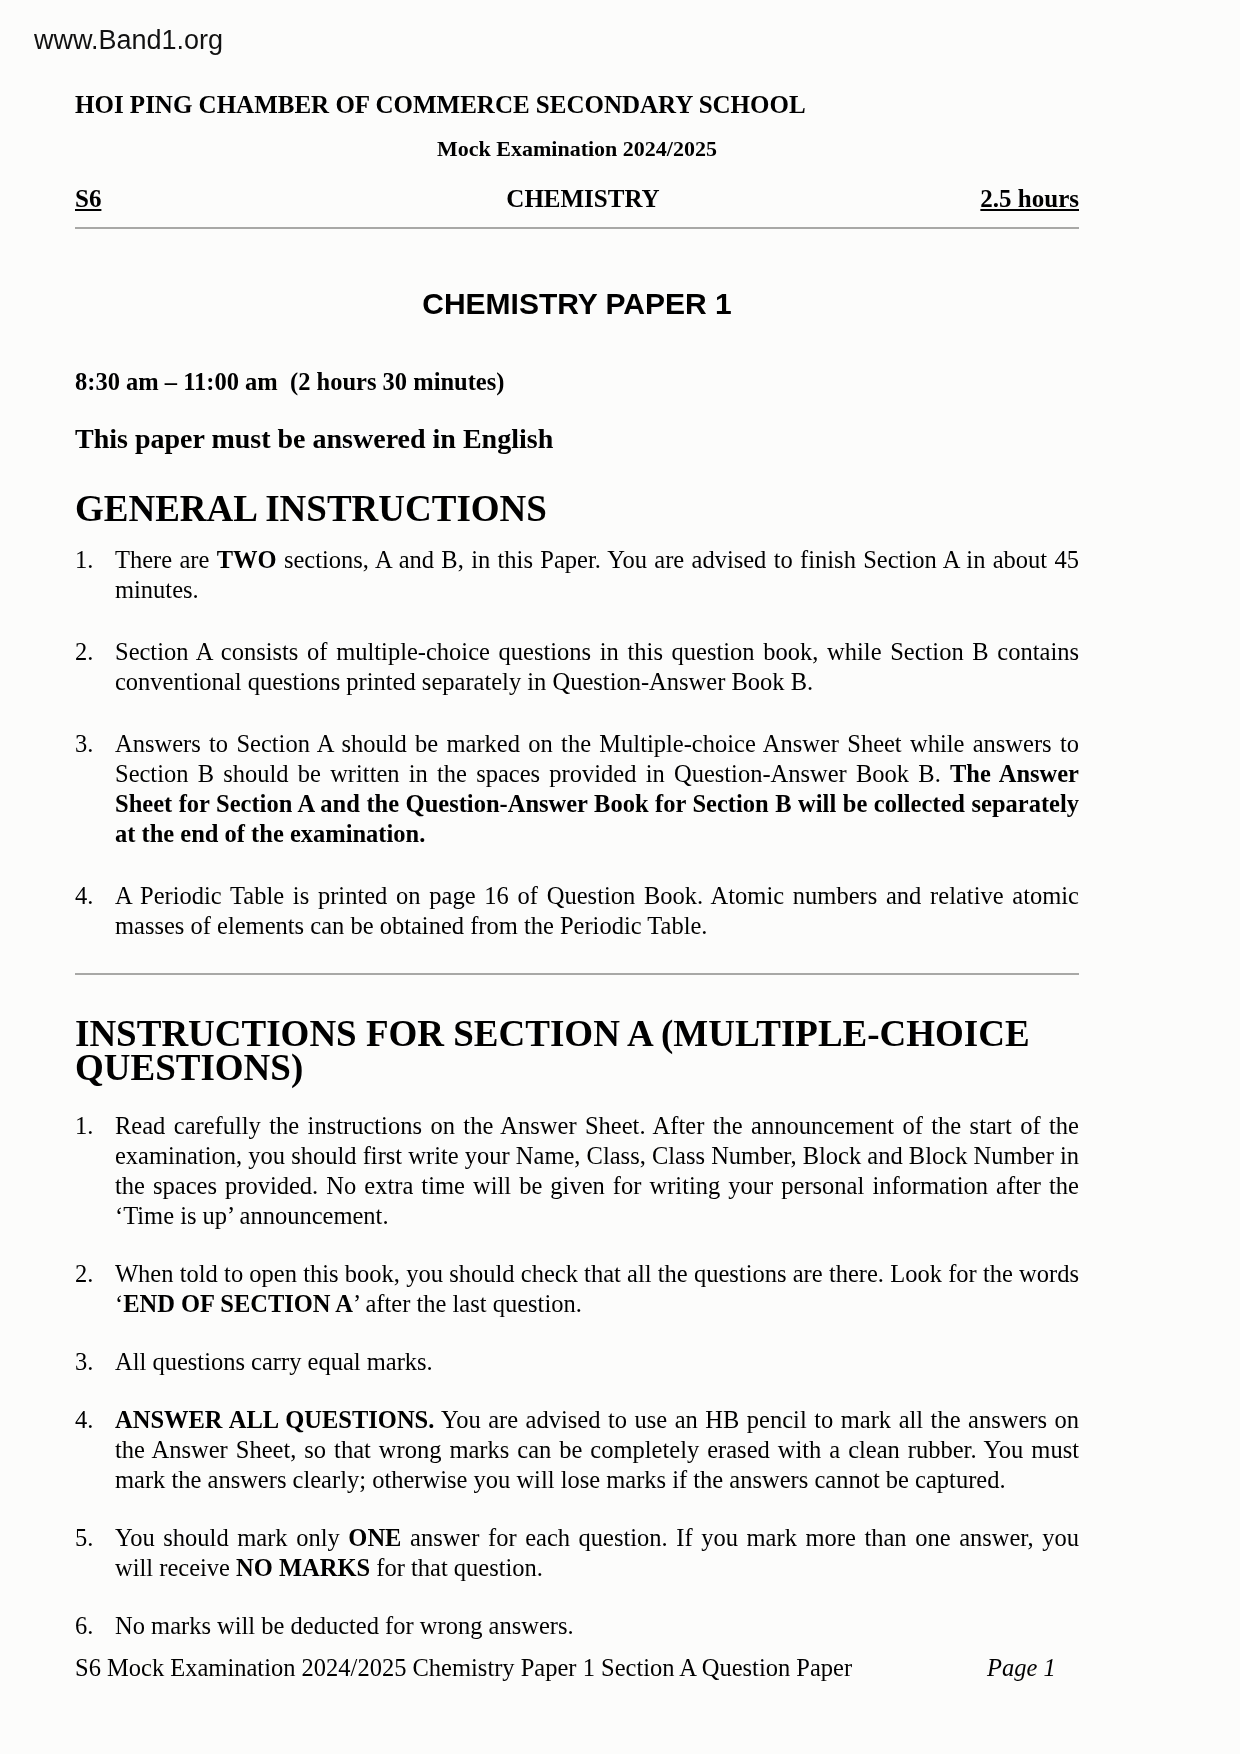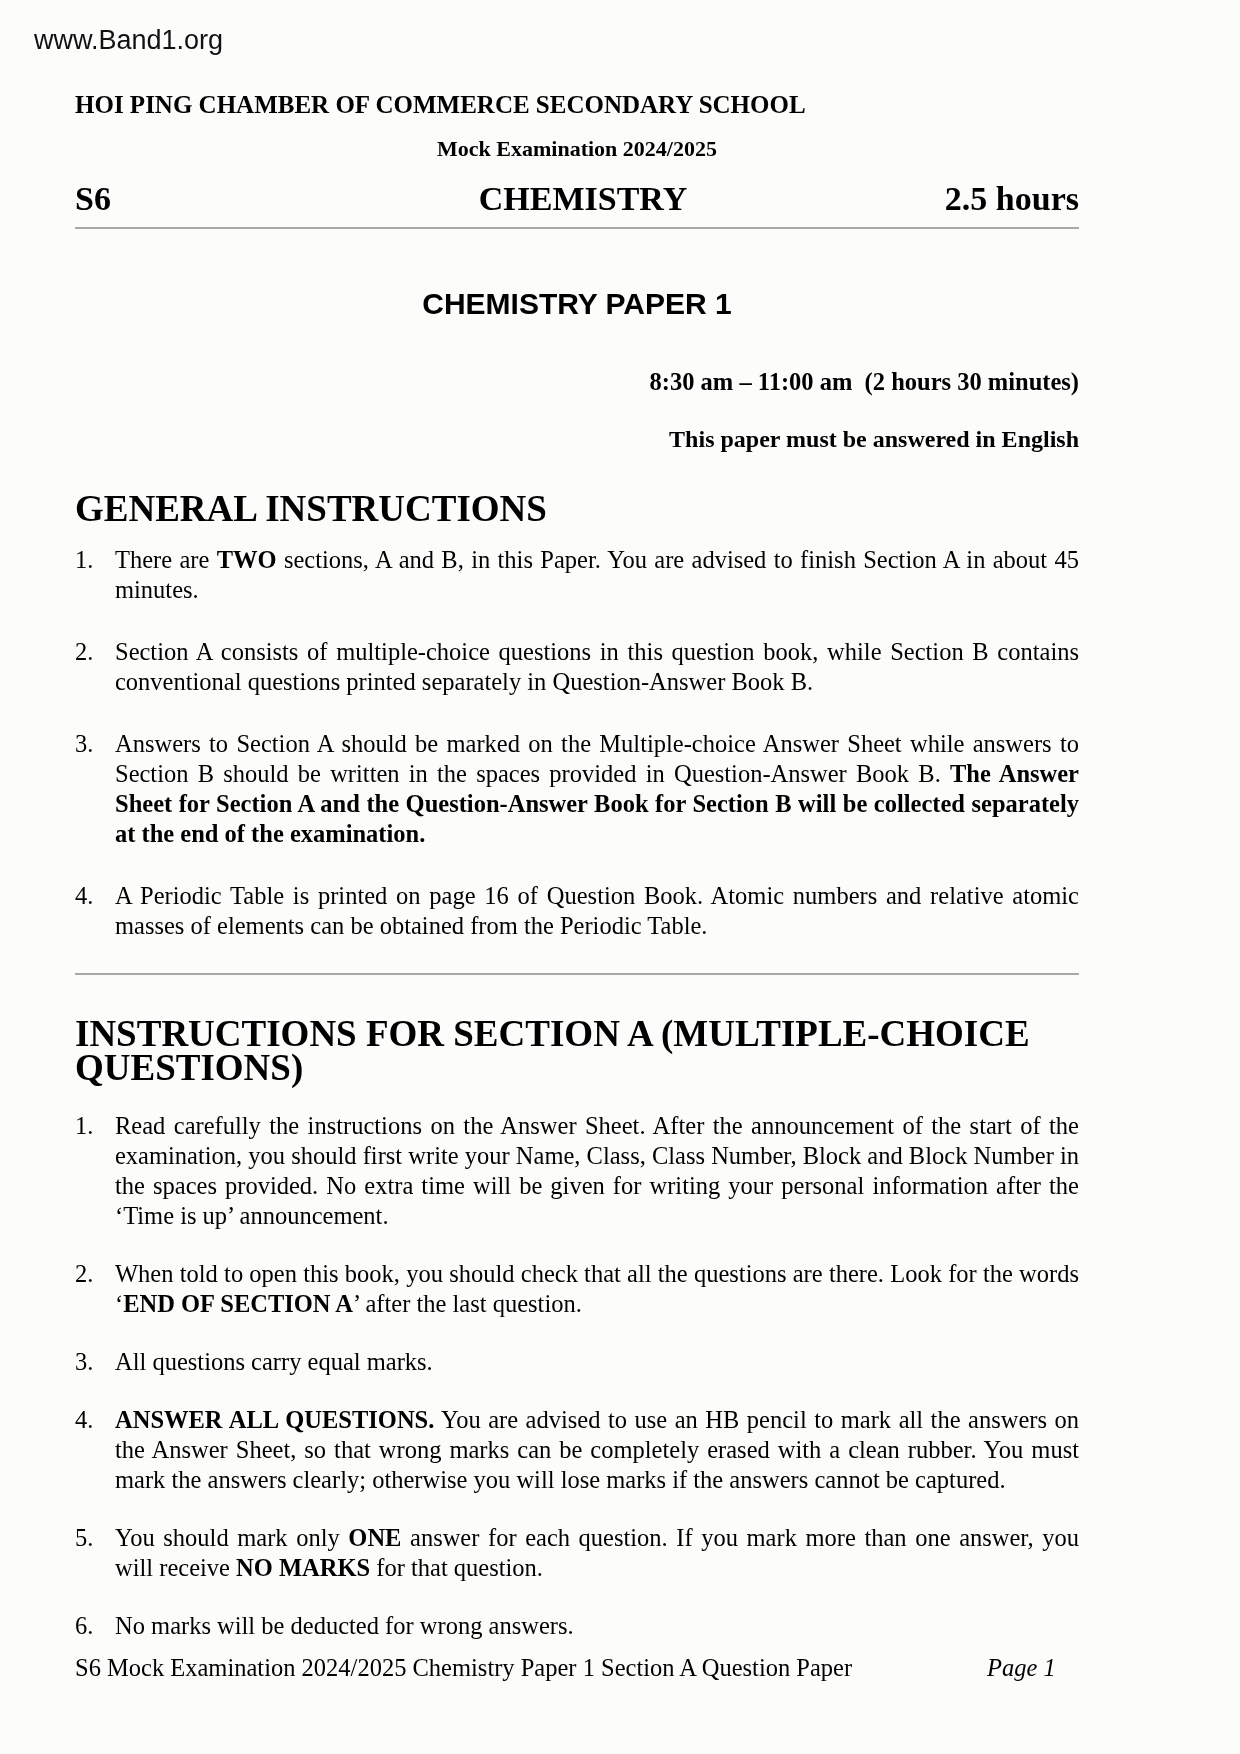--- a/index.html
+++ b/index.html
@@ -31,24 +31,25 @@
     margin-top: 14px;
     text-align: center;
     font-weight: bold;
     font-size: 22px;
     line-height: 30px;
   }
   .meta-row {
     margin-top: 20px;
     position: relative;
     font-weight: bold;
-    font-size: 34px;
+    font-size: 25px;
     line-height: 30px;
     display: flex;
     justify-content: space-between;
+    text-decoration: underline;
   }
   .meta-center {
     position: absolute;
     left: 12px; right: 0;
     text-align: center;
   }
   .rule {
     border: 0;
     border-top: 2px solid #a8a8a6;
     margin: 0;
@@ -58,30 +59,30 @@
   .paper-title {
     margin: 56px 0 0 0;
     text-align: center;
     font-family: "Liberation Sans", "DejaVu Sans", sans-serif;
     font-weight: bold;
     font-size: 30px;
     line-height: 38px;
   }
   .session-time {
     margin-top: 44px;
-    text-align: right;
+    text-align: left;
     font-weight: bold;
     font-size: 24.5px;
     line-height: 30px;
   }
   .language-note {
     margin-top: 27px;
-    text-align: right;
-    font-weight: bold;
-    font-size: 24px;
+    text-align: left;
+    font-weight: bold;
+    font-size: 28px;
     line-height: 30px;
   }
   .section-heading {
     margin: 0;
     font-weight: bold;
     font-size: 37px;
     line-height: 34px;
   }
   .h-general { margin-top: 38px; }
   .h-section-a { margin-top: 42px; }

